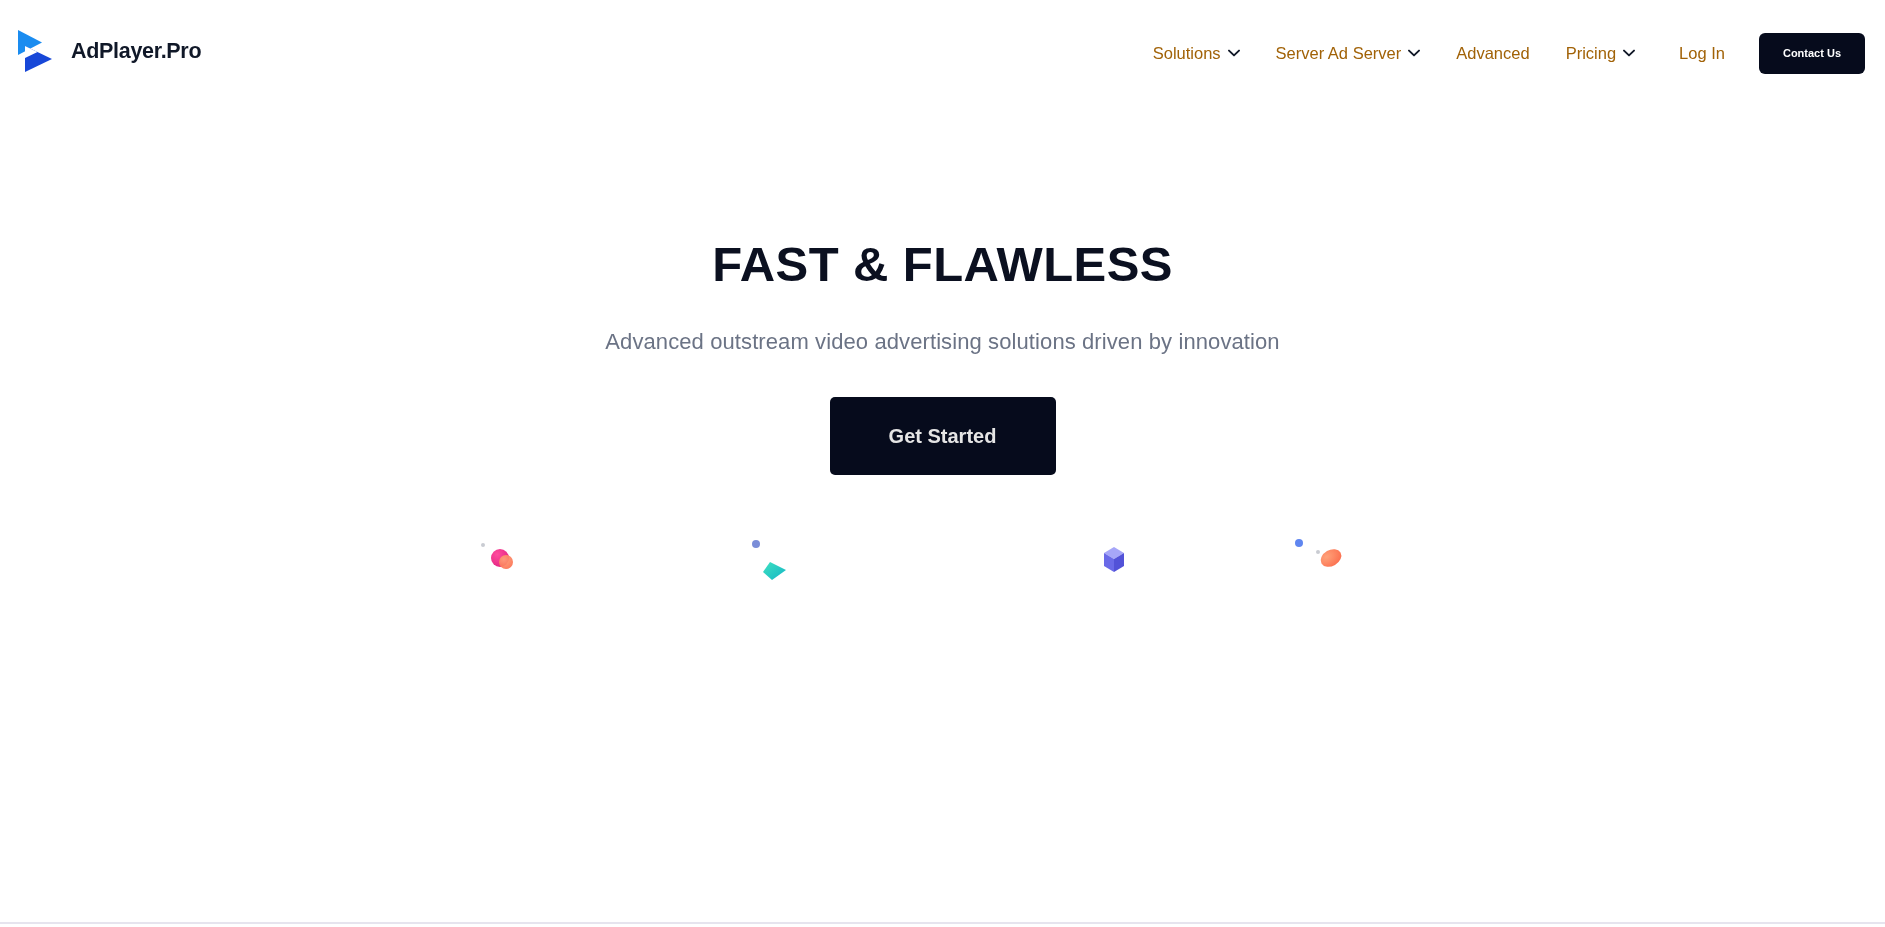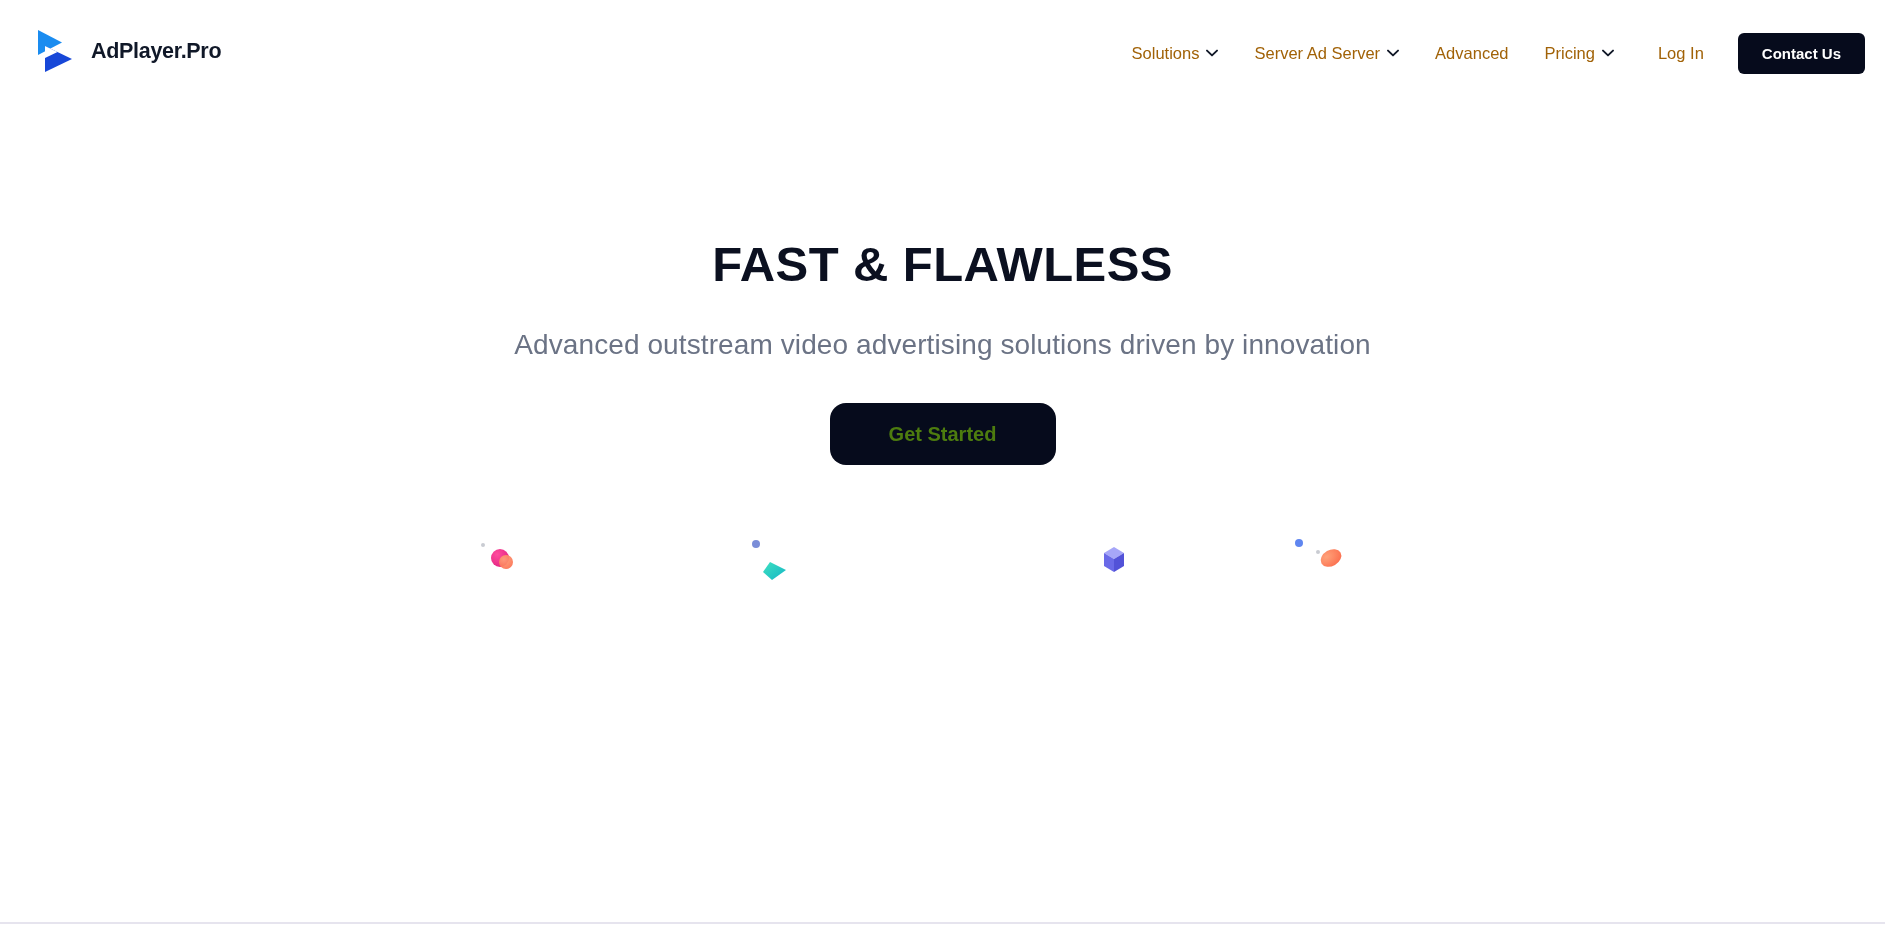--- a/index.html
+++ b/index.html
@@ -26,21 +26,21 @@
     width: 1885px;
     height: 104px;
     background: #ffffff;
     display: flex;
     align-items: center;
     z-index: 40;
   }
 
   #brand {
     position: absolute;
-    left: 36px;
+    left: 16px;
     top: 28px;
     display: flex;
     align-items: center;
     gap: 13px;
     cursor: pointer;
   }
   #brand-logo { width: 42px; height: 46px; display: block; }
   #brand-name {
     font-size: 21.5px;
     font-weight: bold;
@@ -73,21 +73,21 @@
   .nav-item .chev { display: block; width: 12px; height: 8px; }
 
   #nav-login { padding: 0 22px 0 26px; text-align: center; }
 
   #contact-btn {
     margin-left: 12px;
     height: 41px;
     padding: 0 24px;
     background: #060b1c;
     color: #ffffff;
-    font-size: 15px;
+    font-size: 11px;
     font-weight: bold;
     border: none;
     border-radius: 6px;
     cursor: pointer;
     white-space: nowrap;
     font-family: "Liberation Sans", sans-serif;
     display: flex;
     align-items: center;
     justify-content: center;
   }
@@ -104,37 +104,37 @@
     margin-top: 136px;
     font-size: 49px;
     line-height: 1.0;
     font-weight: bold;
     color: #0b1020;
     letter-spacing: 0.4px;
   }
 
   #hero-sub {
     margin-top: 40px;
-    font-size: 28px;
+    font-size: 22px;
     color: #6b7385;
     font-weight: normal;
     letter-spacing: 0.1px;
   }
 
   #cta-wrap { margin-top: 42px; }
 
   #get-started-btn {
     width: 226px;
-    height: 62px;
+    height: 78px;
     background: #060b1c;
-    color: #4d7c0f;
+    color: #e5e5e5;
     font-size: 20px;
     font-weight: bold;
     border: none;
-    border-radius: 16px;
+    border-radius: 5px;
     cursor: pointer;
     font-family: "Liberation Sans", sans-serif;
   }
 
   
   #illustration {
     position: absolute;
     left: 0;
     top: 500px;
     width: 1885px;

